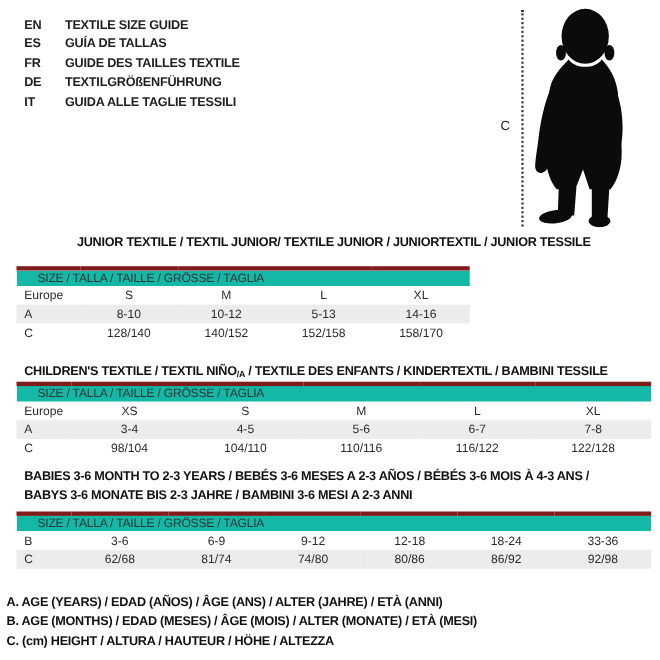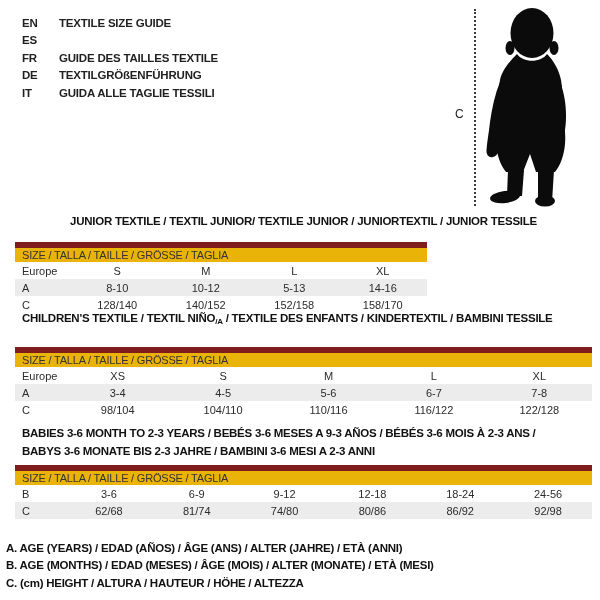--- a/index.html
+++ b/index.html
@@ -14,22 +14,22 @@
   
   .height-line{position:absolute;left:474px;top:9px;height:197px;width:0;border-left:2px dotted #3a3a3a;}
   .height-label{position:absolute;left:455px;top:107px;font-size:12px;color:#222;}
   .baby{position:absolute;left:486px;top:6px;}
   
   .sec-title{position:absolute;left:22px;font-weight:bold;font-size:11.5px;letter-spacing:-0.25px;color:#111;white-space:nowrap;}
   .sec-title.two-line{white-space:normal;width:560px;line-height:18px;}
   .subA{font-size:8px;position:relative;top:2px;}
   
   table.sizes{position:absolute;border-collapse:collapse;table-layout:fixed;font-size:11px;color:#2b2b2b;}
-  table.sizes th{background:#eab308;border-top:6px solid #7f1d1d;font-weight:normal;text-align:left;
-                 padding:0 0 0 7px;height:14px;font-size:11px;color:#333;letter-spacing:-0.2px;white-space:nowrap;overflow:hidden;}
+  table.sizes th{background:#14b8a6;border-top:4px solid #7f1d1d;font-weight:normal;text-align:left;
+                 padding:0 0 0 19px;height:14px;font-size:11px;color:#333;letter-spacing:-0.2px;white-space:nowrap;overflow:hidden;}
   table.sizes td{height:17px;text-align:center;padding:0;}
   table.sizes td.lbl{text-align:left;padding-left:7px;}
   table.sizes tr.shade td{background:#ececec;}
   #tbl-junior{left:15px;top:242px;width:412px;}
   #tbl-children{left:15px;top:347px;width:577px;}
   #tbl-babies{left:15px;top:465px;width:577px;}
   col.c-lbl-j{width:58px;} col.c-lbl{width:50px;}
   
   .footnotes{position:absolute;left:6px;top:540px;font-weight:bold;font-size:11.5px;line-height:17.4px;letter-spacing:-0.25px;color:#111;}
 </style>
@@ -38,20 +38,21 @@
 
 <div id="canvas">
 
   <div class="langs">
     <div class="lang-row">
       <span class="lang-code">EN</span>
       <span class="lang-label">TEXTILE SIZE GUIDE</span>
     </div>
     <div class="lang-row">
       <span class="lang-code">ES</span>
+      <span class="lang-label">GUÍA DE TALLAS</span>
     </div>
     <div class="lang-row">
       <span class="lang-code">FR</span>
       <span class="lang-label">GUIDE DES TAILLES TEXTILE</span>
     </div>
     <div class="lang-row">
       <span class="lang-code">DE</span>
       <span class="lang-label">TEXTILGRÖßENFÜHRUNG</span>
     </div>
     <div class="lang-row">
@@ -109,21 +110,21 @@
       <tr>
         <td class="lbl">C</td>
         <td>128/140</td>
         <td>140/152</td>
         <td>152/158</td>
         <td>158/170</td>
       </tr>
     </tbody>
   </table>
 
-  <div class="sec-title" style="top:312px;"><span>CHILDREN'S TEXTILE / TEXTIL NIÑO</span><span class="subA">/A</span><span> / TEXTILE DES ENFANTS / KINDERTEXTIL / BAMBINI TESSILE</span></div>
+  <div class="sec-title" style="top:332px;"><span>CHILDREN'S TEXTILE / TEXTIL NIÑO</span><span class="subA">/A</span><span> / TEXTILE DES ENFANTS / KINDERTEXTIL / BAMBINI TESSILE</span></div>
   <table class="sizes" id="tbl-children">
     <colgroup>
         <col class="c-lbl">
         <col>
         <col>
         <col>
         <col>
         <col>
       </colgroup>
     <thead>
@@ -153,21 +154,21 @@
         <td>98/104</td>
         <td>104/110</td>
         <td>110/116</td>
         <td>116/122</td>
         <td>122/128</td>
       </tr>
     </tbody>
   </table>
 
   <div class="sec-title two-line" style="top:424px;">
-    <div>BABIES 3-6 MONTH TO 2-3 YEARS / BEBÉS 3-6 MESES A 9-3 AÑOS / BÉBÉS 3-6 MOIS À 2-3 ANS /</div>
+    <div>BABIES 3-6 MONTH TO 2-3 YEARS / BEBÉS 3-6 MESES A 2-3 AÑOS / BÉBÉS 3-6 MOIS À 4-3 ANS /</div>
     <div>BABYS 3-6 MONATE BIS 2-3 JAHRE / BAMBINI 3-6 MESI A 2-3 ANNI</div>
   </div>
   <table class="sizes" id="tbl-babies">
     <colgroup>
         <col class="c-lbl">
         <col>
         <col>
         <col>
         <col>
         <col>
@@ -179,21 +180,21 @@
       </tr>
     </thead>
     <tbody>
       <tr>
         <td class="lbl">B</td>
         <td>3-6</td>
         <td>6-9</td>
         <td>9-12</td>
         <td>12-18</td>
         <td>18-24</td>
-        <td>24-56</td>
+        <td>33-36</td>
       </tr>
       <tr class="shade">
         <td class="lbl">C</td>
         <td>62/68</td>
         <td>81/74</td>
         <td>74/80</td>
         <td>80/86</td>
         <td>86/92</td>
         <td>92/98</td>
       </tr>

